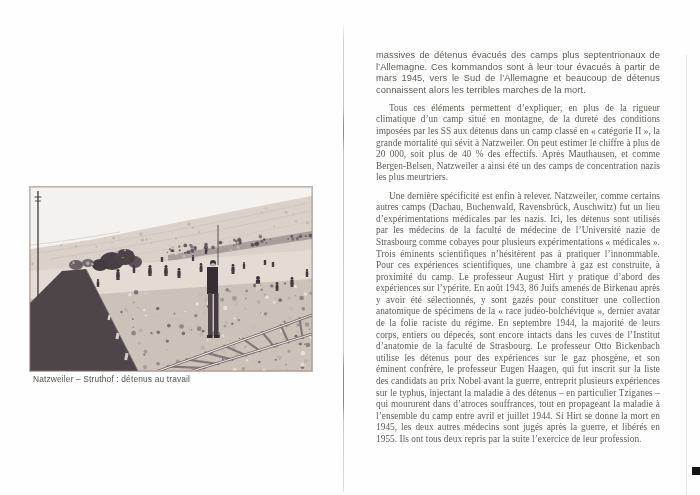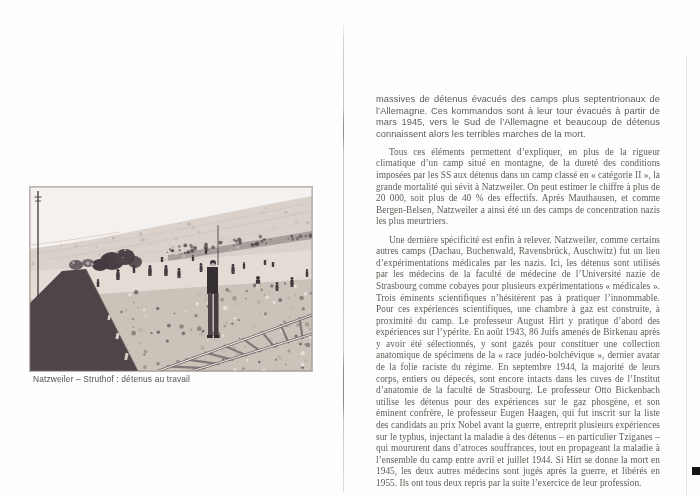--- a/index.html
+++ b/index.html
@@ -20,21 +20,21 @@
   .photo svg{display:block;}
   .photo-caption{
     position:absolute;left:33px;top:374px;
     font-size:8.4px;line-height:10px;color:#53524d;letter-spacing:.15px;text-align:right;
   }
   
   .right-page{position:absolute;left:345px;top:0;width:345px;height:495px;background:#fefefe;}
   .right-text{
     position:absolute;left:31px;top:50px;width:284px;
     font-size:9.3px;line-height:11.6px;color:#5d5c55;
-    text-align:justify;letter-spacing:.05px;margin-top:44px;
+    text-align:justify;letter-spacing:.05px;
   }
   .right-text p{margin:0 0 6.5px 0;}
   .right-text p:not(:first-child){text-indent:13px;font-family:Liberation Serif, serif;}
   
   .spine-line{
     position:absolute;left:343px;top:22px;width:1.4px;height:470px;
     background:linear-gradient(180deg,
       rgba(200,200,200,0) 0%,
       #d0d0d0 4%,
       #c6c6c6 18%,

